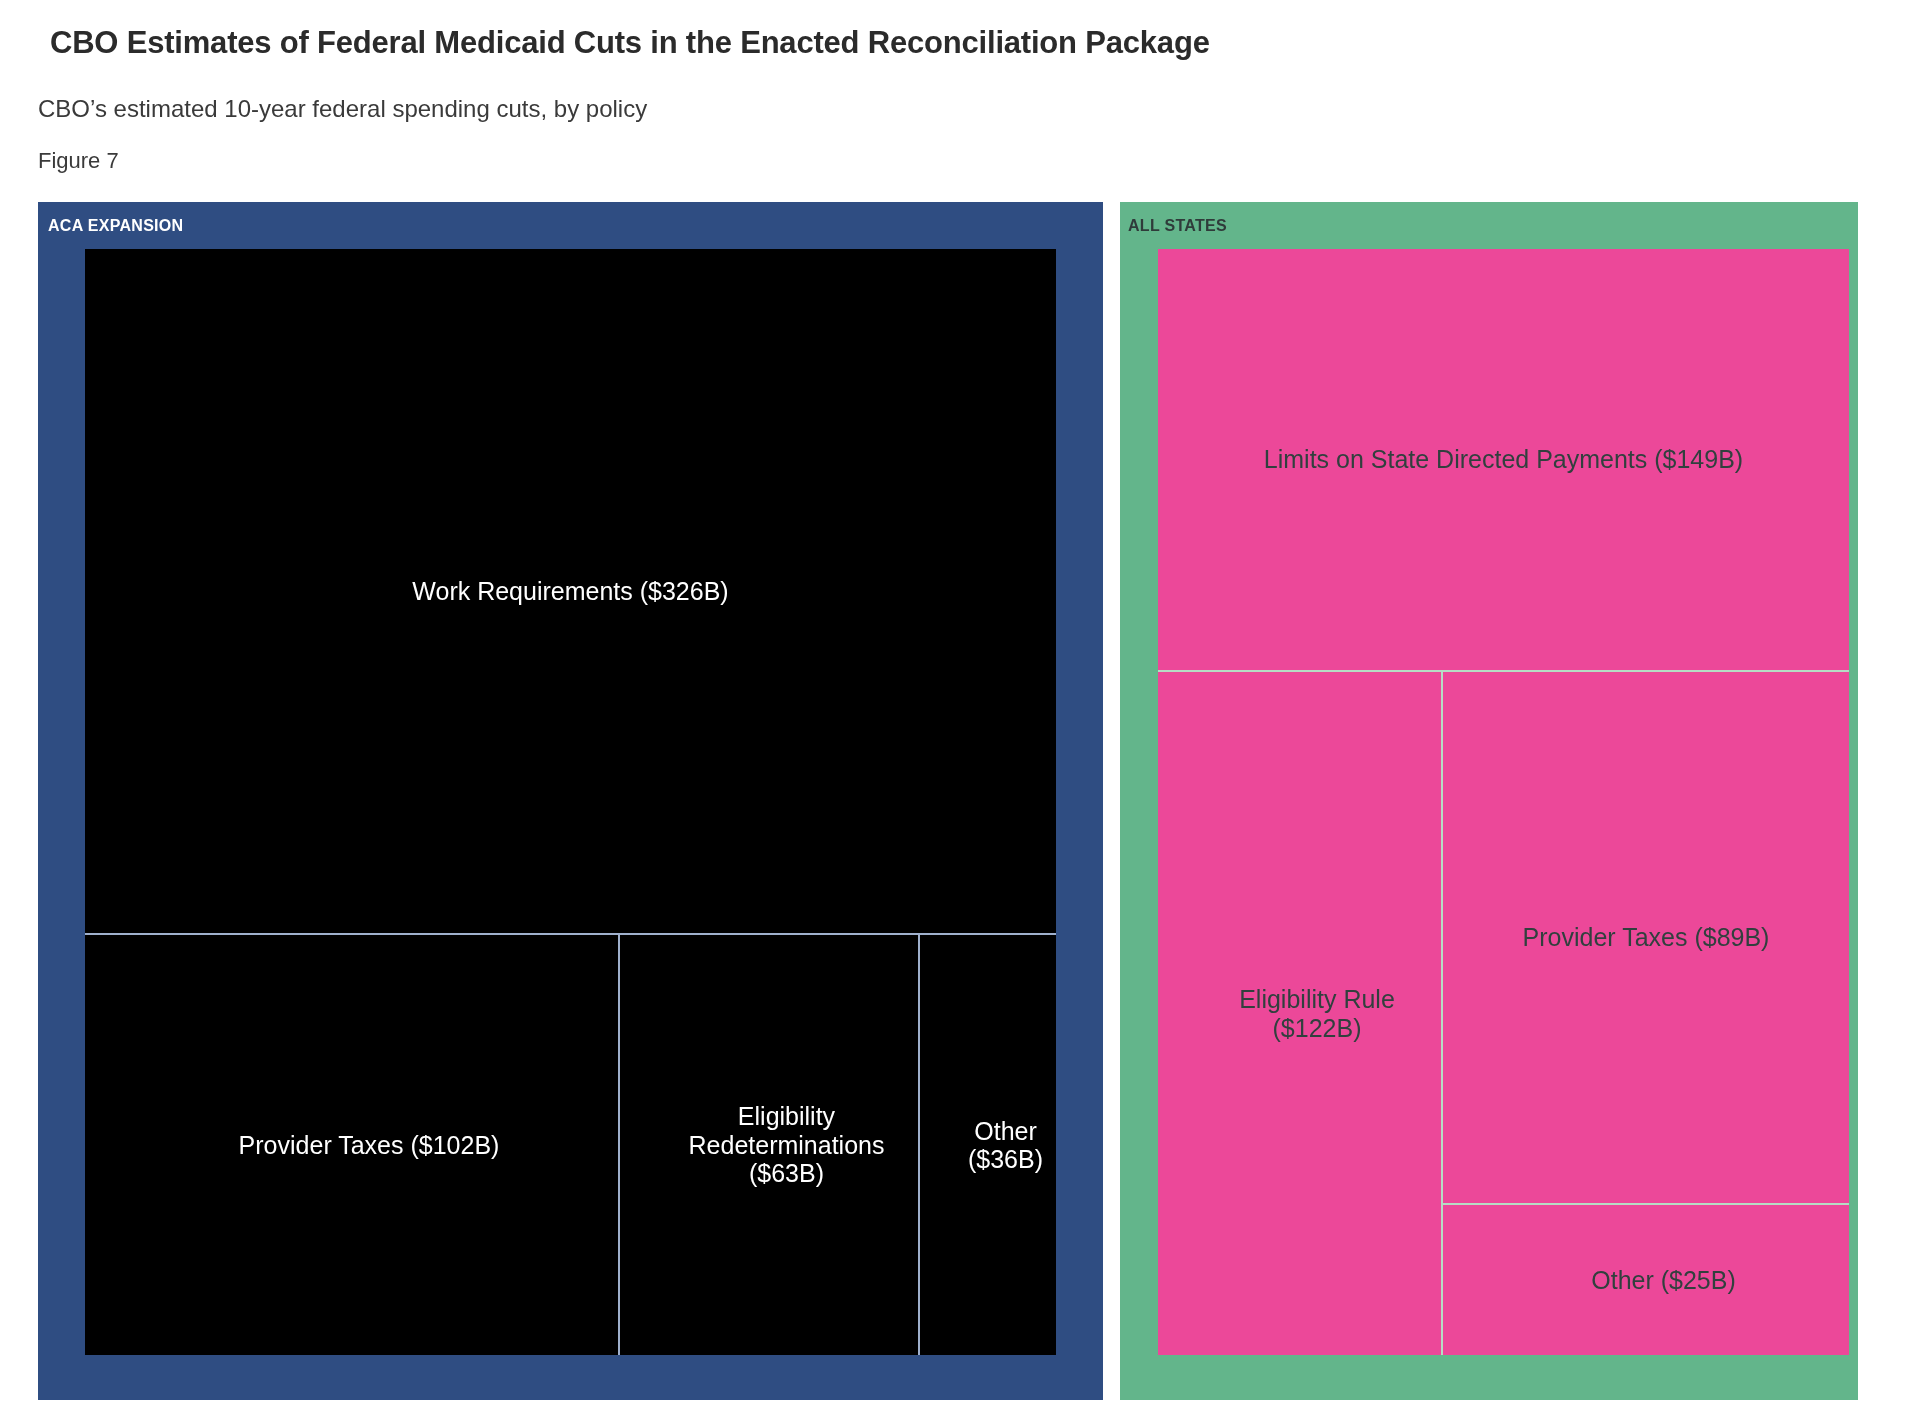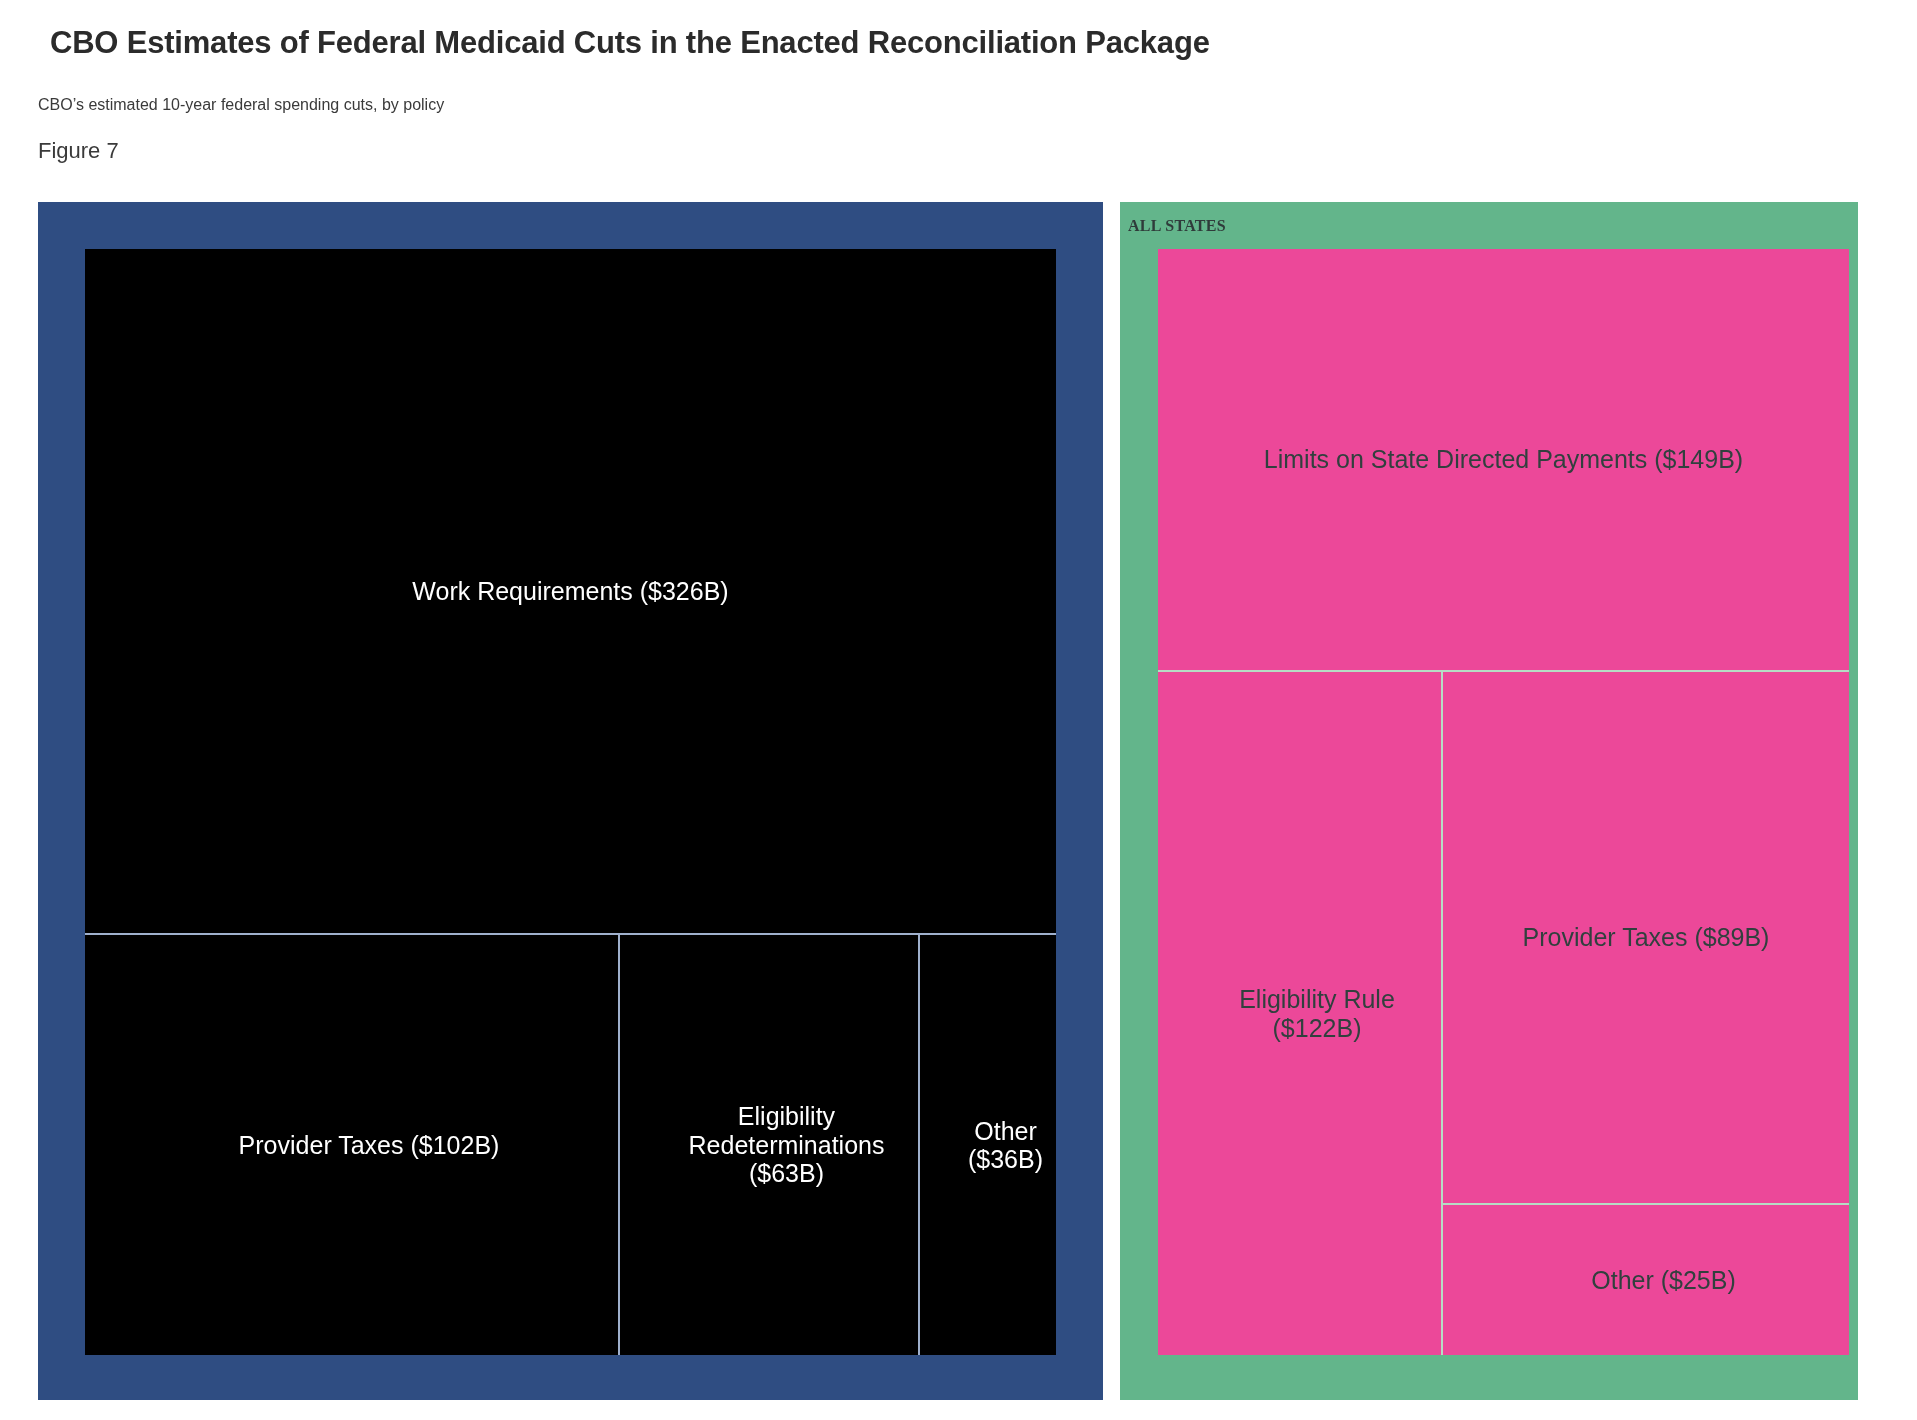--- a/index.html
+++ b/index.html
@@ -33,21 +33,21 @@
     font-size: 31px;
     font-weight: bold;
     color: #2b2b2b;
     letter-spacing: -0.2px;
     margin: 12px;
     padding-top: 12px;
     line-height: 1.2;
     white-space: nowrap;
   }
   .chart-subtitle {
-    font-size: 16px;
+    font-size: 24px;
     font-weight: normal;
     color: #3a3a3a;
     margin: 0;
     padding-top: 22px;
     line-height: 1.2;
   }
   .figure-label {
     font-size: 22px;
     font-weight: normal;
     color: #3a3a3a;
@@ -86,21 +86,21 @@
     position: absolute;
     top: 0;
     left: 0;
     right: 0;
     height: 47px;
     display: flex;
     align-items: center;
     box-sizing: border-box;
   }
   .panel-aca .panel-header { padding-left: 10px; }
-  .panel-all .panel-header { padding-left: 8px; font-family: Liberation Serif, serif; }
+  .panel-all .panel-header { padding-left: 8px; }
 
   .panel-header-label {
     font-size: 16px;
     font-weight: bold;
     letter-spacing: 0.3px;
     text-transform: uppercase;
     line-height: 1;
   }
   .panel-aca .panel-header-label { color: #ffffff; }
   .panel-all .panel-header-label { color: #2f3b3a; }
@@ -161,20 +161,23 @@
 
   <div class="header">
     <h1 class="chart-title">CBO Estimates of Federal Medicaid Cuts in the Enacted Reconciliation Package</h1>
     <p class="chart-subtitle">CBO’s estimated 10-year federal spending cuts, by policy</p>
     <p class="figure-label">Figure 7</p>
   </div>
 
   <div class="treemap">
 
     <div class="panel panel-aca">
+      <div class="panel-header">
+        <span class="panel-header-label">ACA EXPANSION</span>
+      </div>
 
       <div class="tiles tiles-aca">
 
         <div class="tile no-right" style="left:0px; top:0px; width:971px; height:686px;">
           <span class="tile-label">Work Requirements ($326B)</span>
         </div>
 
         <div class="tile no-bottom" style="left:0px; top:686px; width:535px; height:420px;text-align:right;">
           <span class="tile-label">Provider Taxes ($102B)</span>
         </div>

